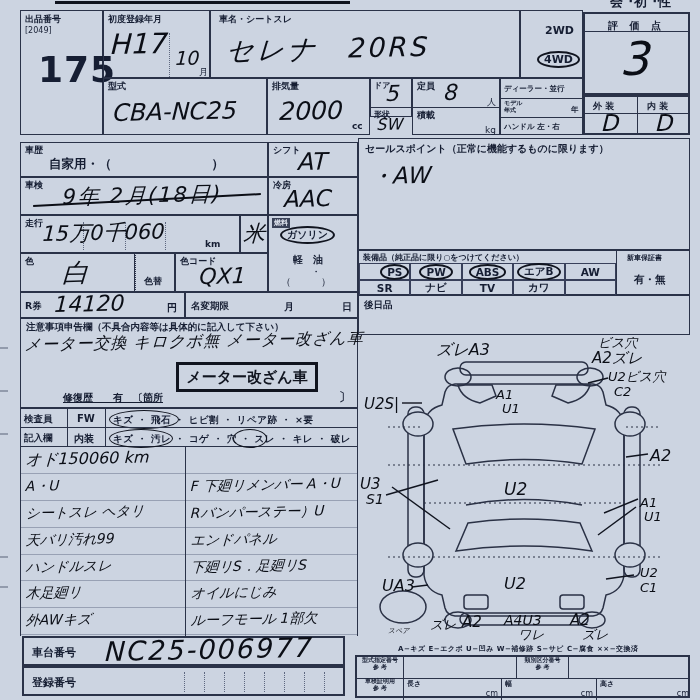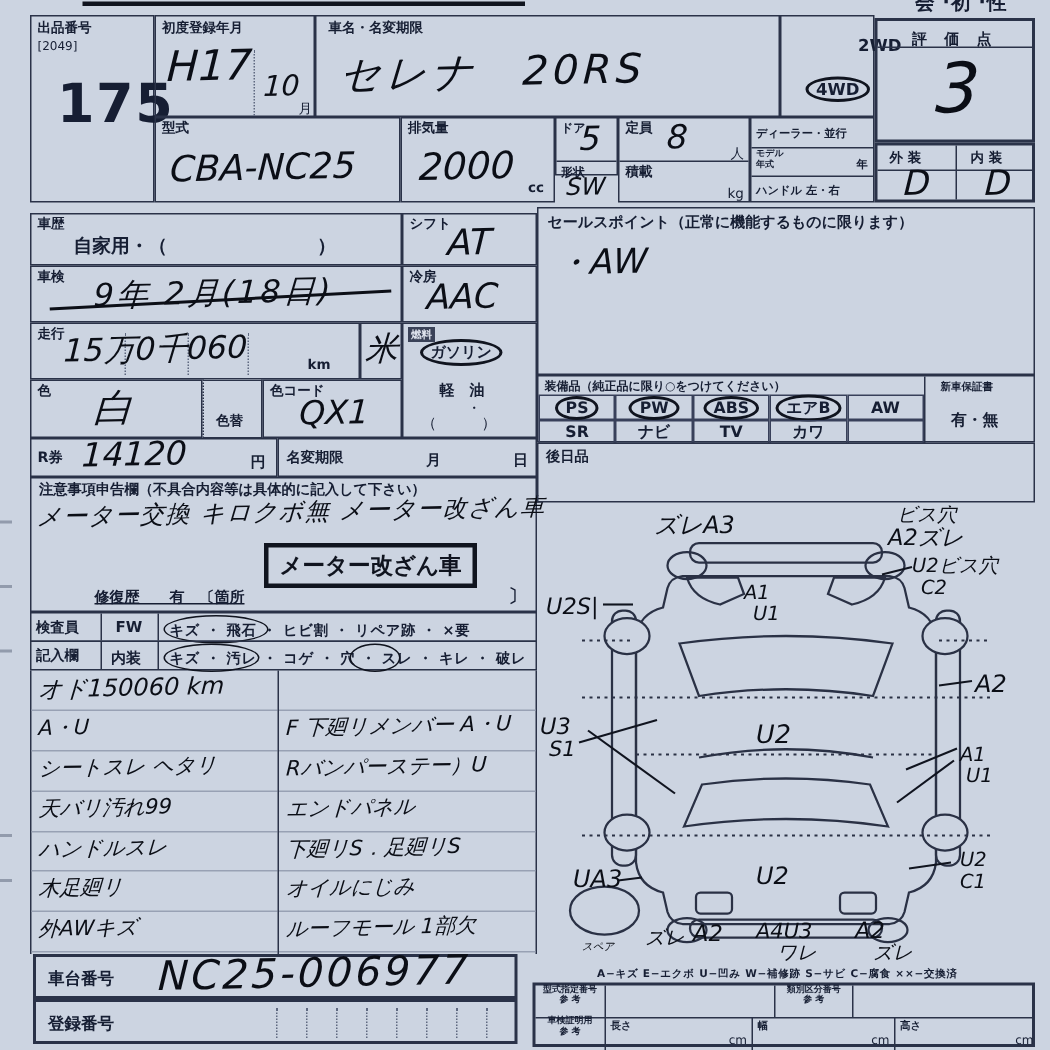--- a/index.html
+++ b/index.html
@@ -45,26 +45,26 @@
 
   <div class="cell" style="left:103px;top:10px;width:107px;height:68px;">
     <span class="lbl" style="left:4px;top:3px;">初度登録年月</span>
     <div class="dotl" style="left:65px;top:22px;height:44px;"></div>
     <span class="hw" style="left:8px;top:20px;font-size:28px;">H17</span>
     <span class="hw" style="left:72px;top:38px;font-size:19px;">10</span>
     <span class="print" style="left:95px;top:55px;font-size:9px;">月</span>
   </div>
 
   <div class="cell" style="left:210px;top:10px;width:310px;height:68px;">
-    <span class="lbl" style="left:8px;top:3px;">車名・名変期限</span>
+    <span class="lbl" style="left:8px;top:3px;">車名・シートスレ</span>
     <span class="hw" style="left:16px;top:26px;font-size:27px;letter-spacing:3px;">セレナ　20RS</span>
   </div>
 
   <div class="cell" style="left:520px;top:10px;width:63px;height:68px;">
-    <span class="print" style="left:24px;top:13px;font-size:11px;font-weight:600;margin-left:27px;">2WD</span>
+    <span class="print" style="left:24px;top:13px;font-size:11px;font-weight:600;">2WD</span>
     <span class="print circle" style="left:16px;top:40px;font-size:11px;font-weight:600;"><span>4WD</span></span>
   </div>
 
   <div class="cell thick" style="left:583px;top:12px;width:107px;height:83px;">
     <div style="position:absolute;left:0;top:0;width:100%;height:17px;border-bottom:1.5px solid #2a3248;text-align:center;">
       <span class="lbl" style="position:static;font-size:10px;letter-spacing:4px;">評 価 点</span>
     </div>
     <span class="hw" style="left:40px;top:22px;font-size:46px;">3</span>
   </div>
 
@@ -266,21 +266,21 @@
   </div>
 
   <div class="cell" style="left:358px;top:138px;width:332px;height:112px;">
     <span class="lbl" style="left:6px;top:4px;font-size:10px;">セールスポイント（正常に機能するものに限ります）</span>
     <span class="hw" style="left:12px;top:26px;font-size:23px;">・AW</span>
   </div>
 
   <div class="cell" style="left:358px;top:250px;width:332px;height:45px;">
     <span class="lbl" style="left:4px;top:2px;font-size:8px;">装備品（純正品に限り○をつけてください）</span>
     <div id="equip-row1" style="position:absolute;left:0;top:12px;width:257px;height:17px;display:flex;">
-        <div class="equip-cell" style="width: 51.4px;">
+        <div class="equip-cell" style="width: 51.4px; justify-content: flex-end;">
           <span class="circle">PS</span>
         </div>
         <div class="equip-cell" style="width: 51.4px;">
           <span class="circle">PW</span>
         </div>
         <div class="equip-cell" style="width: 51.4px;">
           <span class="circle">ABS</span>
         </div>
         <div class="equip-cell" style="width: 51.4px;">
           <span class="circle">エアB</span>

